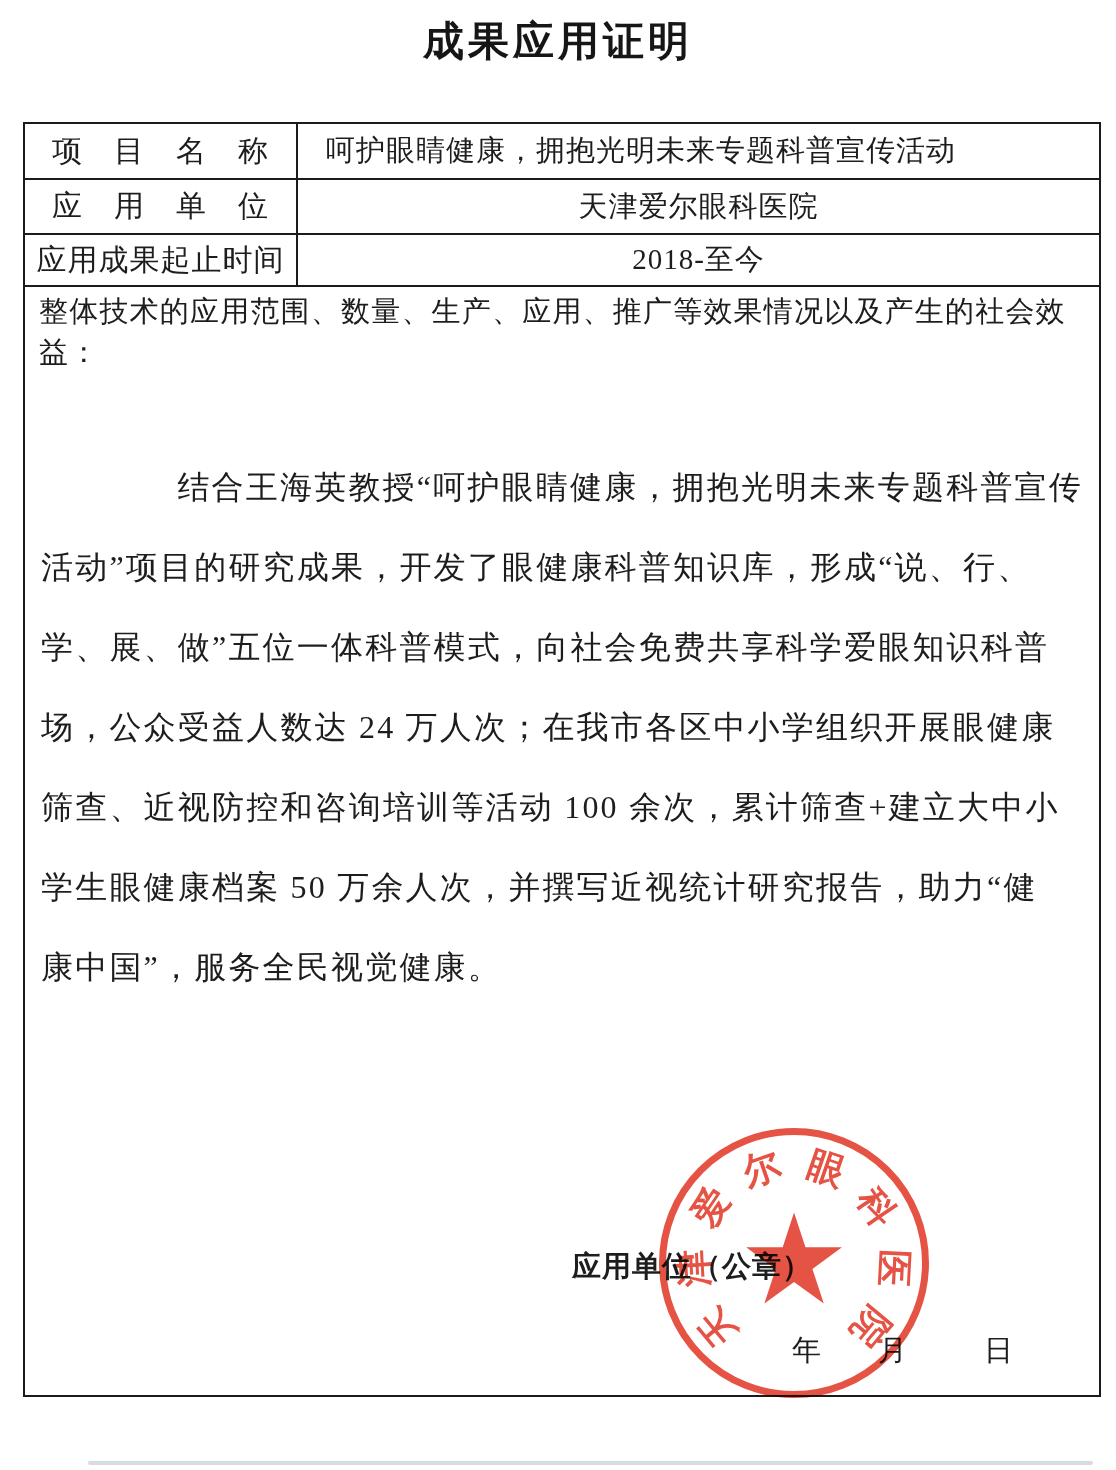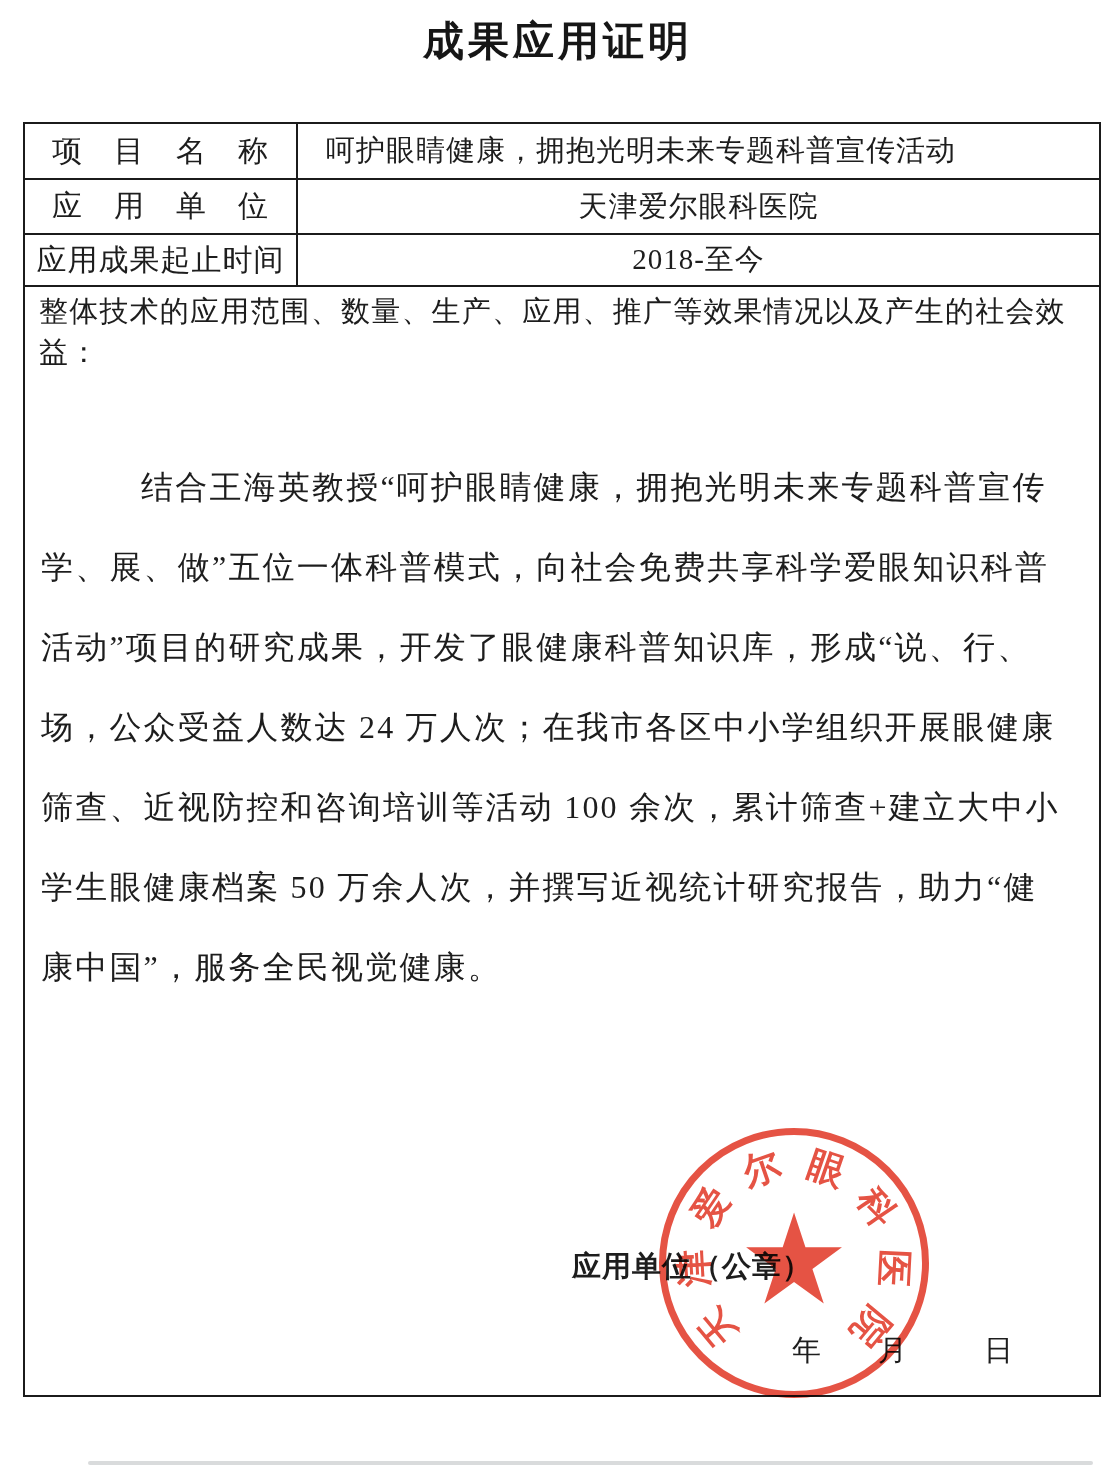--- a/index.html
+++ b/index.html
@@ -53,21 +53,21 @@
     text-align:left;word-break:break-all;
   }
   .paragraph{
     position:absolute;top:160px;left:16px;right:16px;
   }
   .pline{
     height:80px;line-height:80px;
     font-size:32px;letter-spacing:2.2px;
     white-space:nowrap;
   }
-  .pline.indent{text-indent:100px;}
+  .pline.indent{text-indent:100px;text-align:right;}
   
   .unit-label{
     position:absolute;left:572px;top:1247px;
     font-size:29px;letter-spacing:1px;white-space:nowrap;font-weight:bold;
   }
   .date-label{position:absolute;top:1331px;font-size:29px;}
   .date-year{left:792px;}
   .date-month{left:878px;}
   .date-day{left:984px;}
   
@@ -122,22 +122,22 @@
     </div>
     <div class="row r3">
       <div class="cell-label">应用成果起止时间</div>
       <div class="cell-value v-center">2018-至今</div>
     </div>
     <div class="row">
       <div class="body-cell">
         <div class="section-header">整体技术的应用范围、数量、生产、应用、推广等效果情况以及产生的社会效益：</div>
         <div class="paragraph">
           <div class="pline indent">结合王海英教授“呵护眼睛健康，拥抱光明未来专题科普宣传</div>
+          <div class="pline">活动”项目的研究成果，开发了眼健康科普知识库，形成“说、行、</div>
           <div class="pline">学、展、做”五位一体科普模式，向社会免费共享科学爱眼知识科普</div>
-          <div class="pline">活动”项目的研究成果，开发了眼健康科普知识库，形成“说、行、</div>
           <div class="pline">场，公众受益人数达 24 万人次；在我市各区中小学组织开展眼健康</div>
           <div class="pline">筛查、近视防控和咨询培训等活动 100 余次，累计筛查+建立大中小</div>
           <div class="pline">学生眼健康档案 50 万余人次，并撰写近视统计研究报告，助力“健</div>
           <div class="pline">康中国”，服务全民视觉健康。</div>
         </div>
       </div>
     </div>
   </div>
 
   <div class="unit-label">应用单位（公章）</div>

